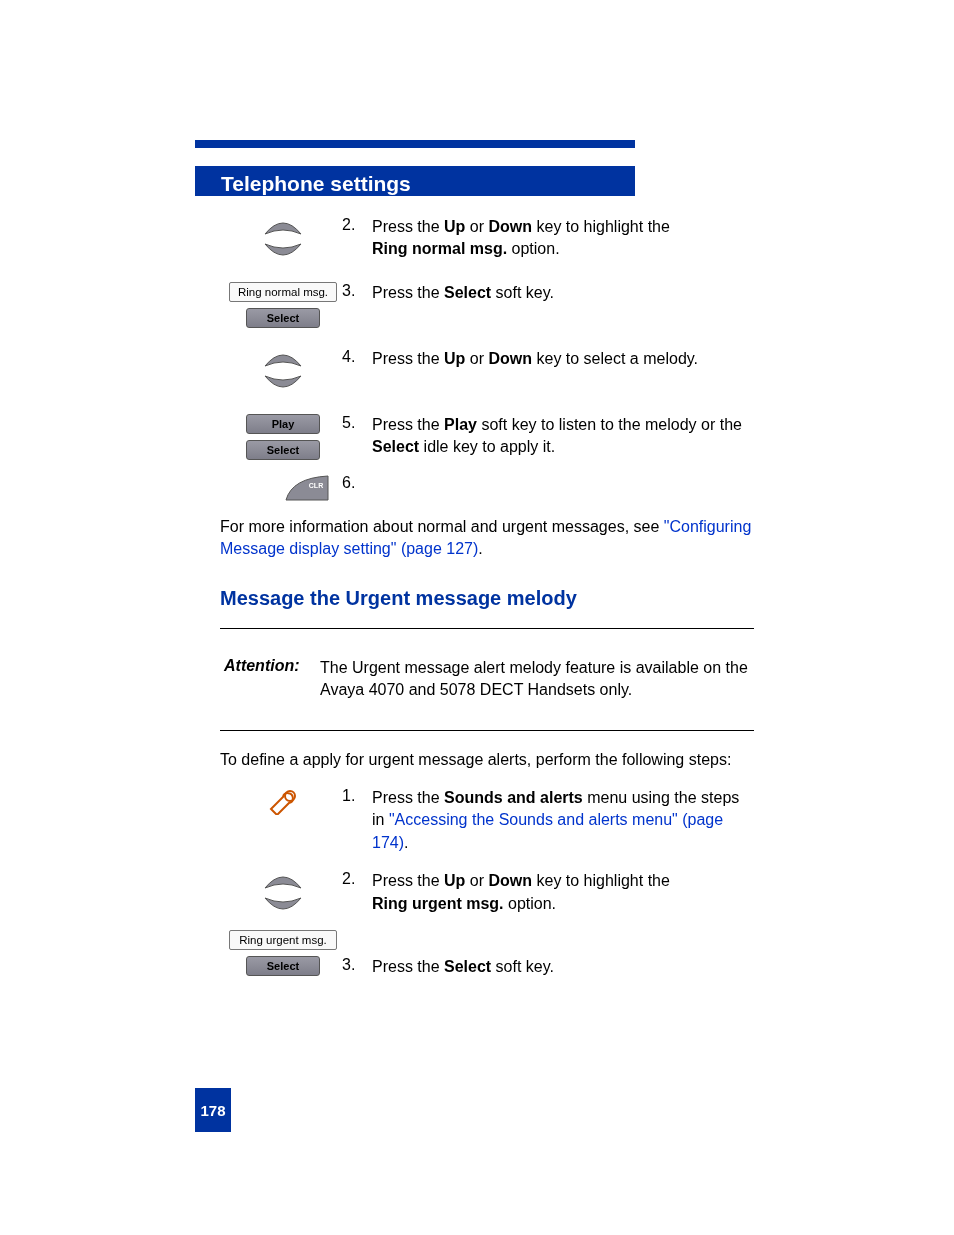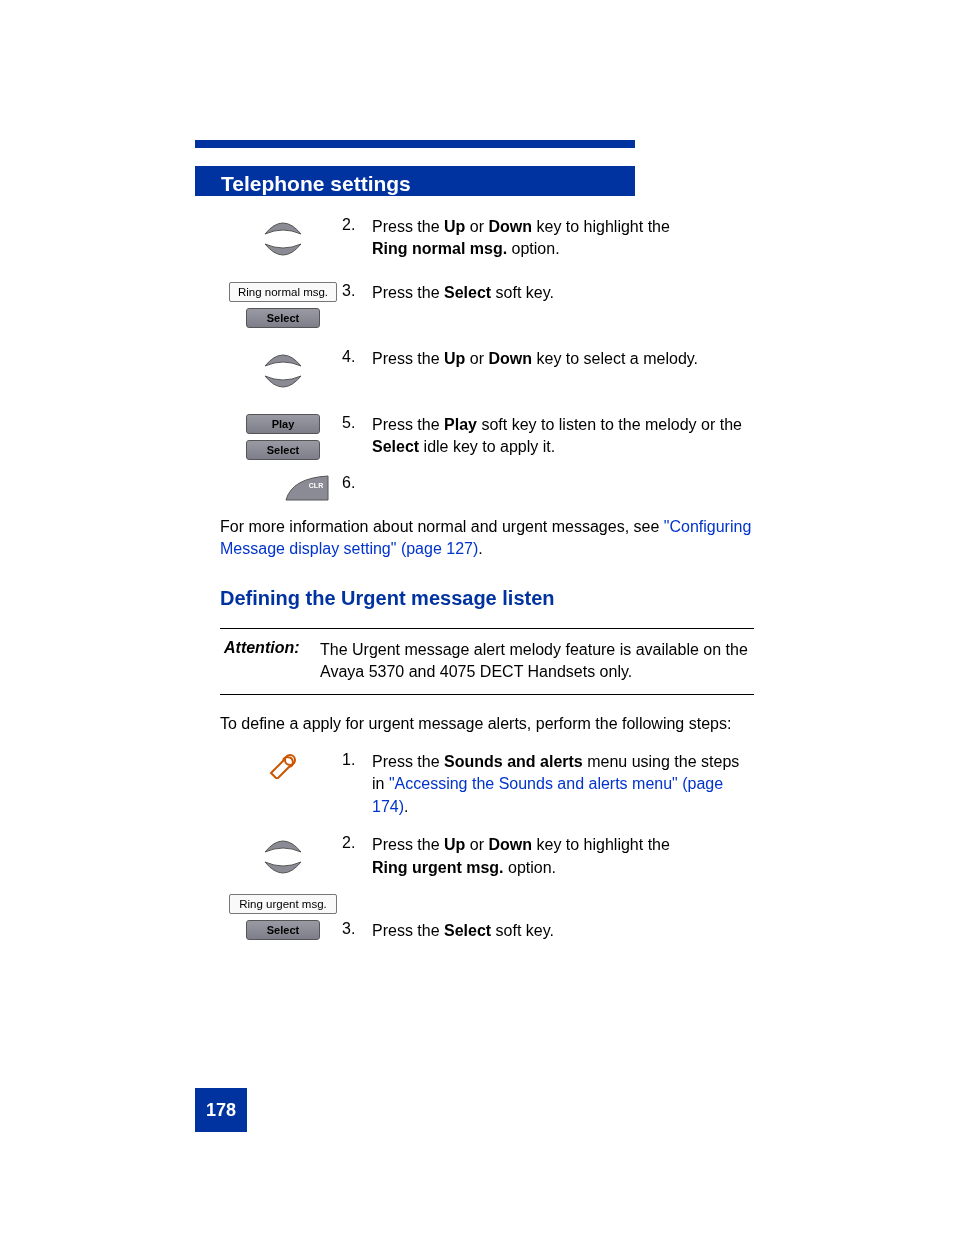--- a/index.html
+++ b/index.html
@@ -116,44 +116,44 @@
   .h2 {
     color: #0033a0;
     font-size: 20px;
     font-weight: bold;
     font-family: Verdana, Arial, sans-serif;
     margin: 26px 0 18px 0;
   }
   .attention-box {
     border-top: 1px solid #000;
     border-bottom: 1px solid #000;
-    padding: 10px 4px;
+    padding: 28px 4px;
     margin-bottom: 18px;
     display: flex;
   }
   .attention-label {
     font-style: italic;
     font-weight: bold;
     width: 96px;
     flex-shrink: 0;
   }
   .attention-text {
     flex: 1;
     line-height: 1.4;
   }
   .page-num {
     position: absolute;
     left: 195px;
     top: 1088px;
-    width: 52px;
+    width: 36px;
     height: 44px;
     background: #0033a0;
     color: #fff;
     font-weight: bold;
-    font-size: 18px;
+    font-size: 15px;
     font-family: Verdana, Arial, sans-serif;
     display: flex;
     align-items: center;
     justify-content: center;
   }
 </style>
 </head>
 <body>
 
 <div class="page">
@@ -221,25 +221,25 @@
           <text x="34" y="14" font-size="7" fill="#fff" font-weight="bold" text-anchor="middle">CLR</text>
         </svg>
       </div>
       <div class="num-col">6.</div>
     </div>
 
     <div class="para" style="margin-left:-4px;">
       <span>For more information about normal and urgent messages, see </span><span class="link">"Configuring Message display setting" (page 127)</span><span>.</span>
     </div>
 
-    <div class="h2" style="margin-left:-4px;">Defining the Urgent message listen</div>
+    <div class="h2" style="margin-left:-4px;">Message the Urgent message melody</div>
 
     <div class="attention-box" style="margin-left:-4px;">
       <div class="attention-label">Attention:</div>
-      <div class="attention-text">The Urgent message alert melody feature is available on the Avaya 5370 and 4075 DECT Handsets only.</div>
+      <div class="attention-text">The Urgent message alert melody feature is available on the Avaya 4070 and 5078 DECT Handsets only.</div>
     </div>
 
     <div class="para" style="margin-left:-4px;">To define a apply for urgent message alerts, perform the following steps:</div>
 
     <div class="row" style="margin-bottom:12px; margin-top:14px;">
       <div class="icon-col">
         <svg class="wrench-icon" viewBox="0 0 36 28">
           <path d="M6 22 L18 10 A5 5 0 1 1 24 16 L12 28 Z" fill="none" stroke="#cc5500" stroke-width="2"></path>
           <circle cx="25" cy="9" r="5" fill="none" stroke="#cc5500" stroke-width="2"></circle>
         </svg>

